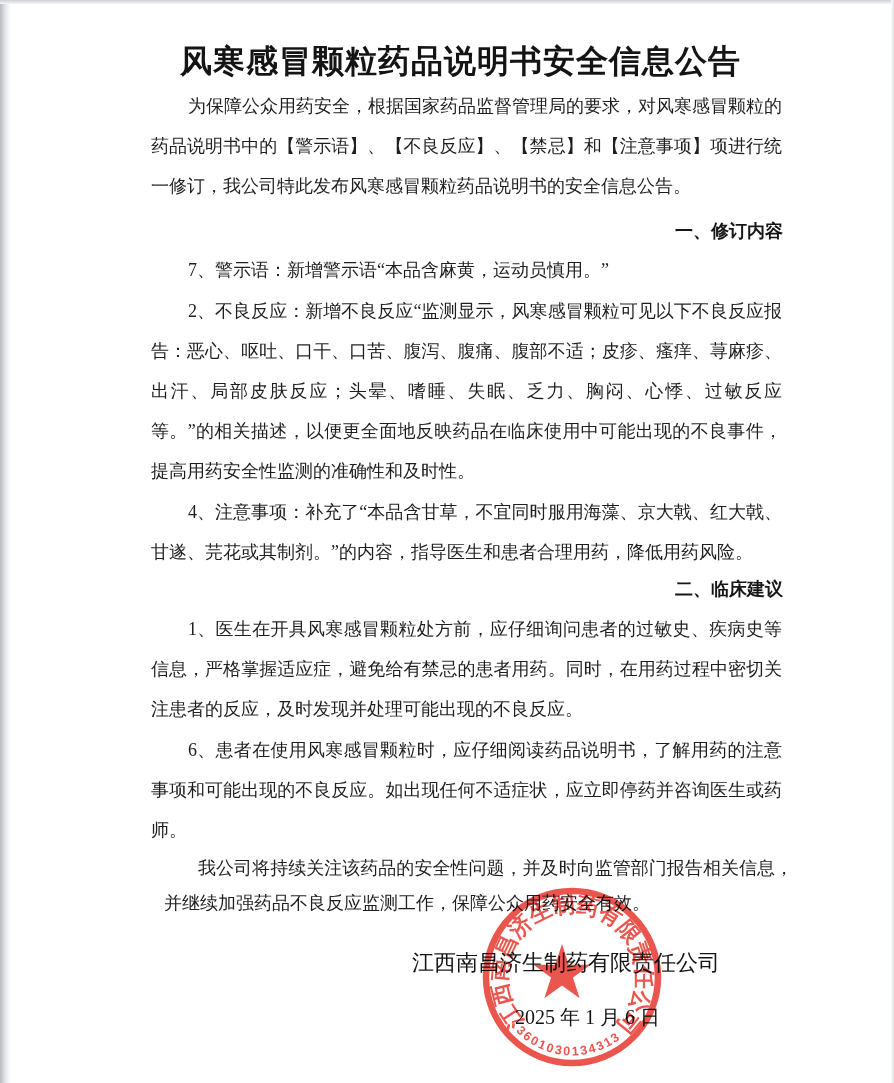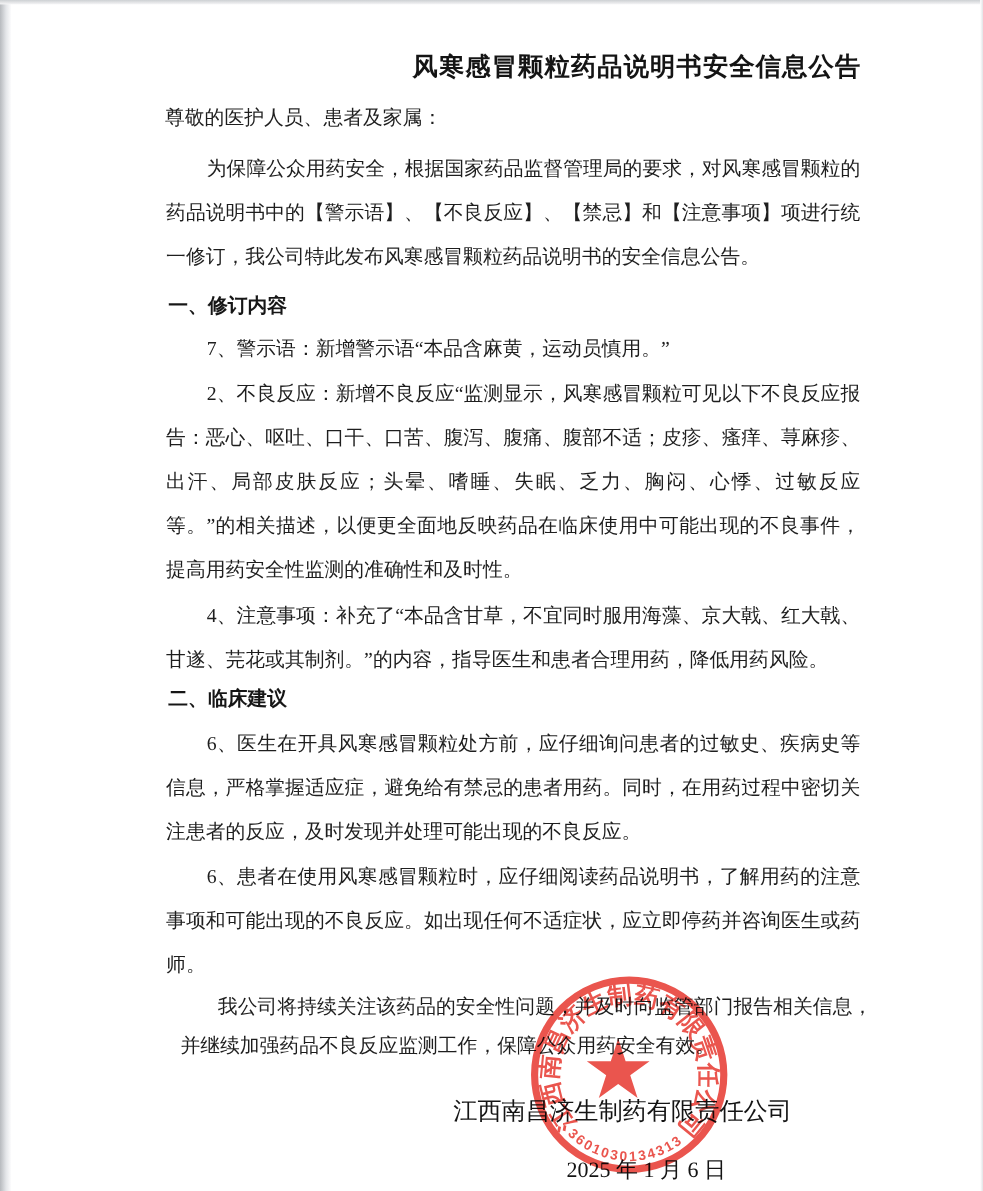--- a/index.html
+++ b/index.html
@@ -23,41 +23,42 @@
   .scan-edge-right {
     position:absolute; right:0; top:0; width:3px; height:100%;
     background:linear-gradient(to left,#dddfe2,#ffffff);
   }
 
   .content {
     position:absolute; left:150px; top:0; width:633px;
   }
   .doc-title {
     margin:44px 0 0 30px;
-    text-align:right;
-    font-size:23px; font-weight:bold; letter-spacing:1px;
+    text-align:left;
+    font-size:32px; font-weight:bold; letter-spacing:1px;
     color:#141414;
     line-height:34px;
     font-family:"Liberation Serif", serif;
   }
   .greeting {
     margin:12px 0 0 0;
     font-size:18px; line-height:35px;
   }
   .para {
     margin:1px; font-size:18px; line-height:40px;
     text-align:justify;
   }
   .para.first { margin-top:8px; }
   .indent { text-indent:37px; }
   .sec-heading {
     margin:8px 0 0 0; padding-left:3px;
     font-size:18px; font-weight:bold; line-height:35px;
     font-family:"Liberation Sans", sans-serif;
     color:#161616;
+    text-align:right;
   }
   .sec-heading.second { margin-top:0;font-family:Liberation Mono, monospace; }
   .closing {
     margin:0 -10px 0 14px;
     text-indent:34px;
     font-size:18px; line-height:35px; text-align:justify;
   }
   .sig-company {
     margin:24px 63px 0 0;
     text-align:right;
@@ -93,31 +94,30 @@
 </head>
 <body>
 
 <div class="scan-edge-left"></div>
 <div class="scan-edge-top"></div>
 <div class="scan-edge-right"></div>
 
 <div class="content">
   <h1 class="doc-title">风寒感冒颗粒药品说明书安全信息公告</h1>
 
-  <p class="greeting">尊敬的医护人员、患者及家属：</p>
 
   <p class="para indent first">为保障公众用药安全，根据国家药品监督管理局的要求，对风寒感冒颗粒的药品说明书中的【警示语】、【不良反应】、【禁忌】和【注意事项】项进行统一修订，我公司特此发布风寒感冒颗粒药品说明书的安全信息公告。</p>
 
   <h2 class="sec-heading">一、修订内容</h2>
   <p class="para indent">7、警示语：新增警示语“本品含麻黄，运动员慎用。”</p>
   <p class="para indent">2、不良反应：新增不良反应“监测显示，风寒感冒颗粒可见以下不良反应报告：恶心、呕吐、口干、口苦、腹泻、腹痛、腹部不适；皮疹、瘙痒、荨麻疹、出汗、局部皮肤反应；头晕、嗜睡、失眠、乏力、胸闷、心悸、过敏反应等。”的相关描述，以便更全面地反映药品在临床使用中可能出现的不良事件，提高用药安全性监测的准确性和及时性。</p>
   <p class="para indent">4、注意事项：补充了“本品含甘草，不宜同时服用海藻、京大戟、红大戟、甘遂、芫花或其制剂。”的内容，指导医生和患者合理用药，降低用药风险。</p>
 
   <h2 class="sec-heading second">二、临床建议</h2>
-  <p class="para indent">6、医生在开具风寒感冒颗粒处方前，应仔细询问患者的过敏史、疾病史等信息，严格掌握适应症，避免给有禁忌的患者用药。同时，在用药过程中密切关注患者的反应，及时发现并处理可能出现的不良反应。</p>
+  <p class="para indent">1、医生在开具风寒感冒颗粒处方前，应仔细询问患者的过敏史、疾病史等信息，严格掌握适应症，避免给有禁忌的患者用药。同时，在用药过程中密切关注患者的反应，及时发现并处理可能出现的不良反应。</p>
   <p class="para indent">6、患者在使用风寒感冒颗粒时，应仔细阅读药品说明书，了解用药的注意事项和可能出现的不良反应。如出现任何不适症状，应立即停药并咨询医生或药师。</p>
 
   <p class="closing">我公司将持续关注该药品的安全性问题，并及时向监管部门报告相关信息，并继续加强药品不良反应监测工作，保障公众用药安全有效。</p>
 
   <div class="sig-company">江西南昌济生制药有限责任公司</div>
   <div class="sig-date">2025 年 1 月 6 日</div>
 </div>
 
 <svg class="seal" viewBox="-105 -105 210 210" xmlns="http://www.w3.org/2000/svg">
   <defs>

